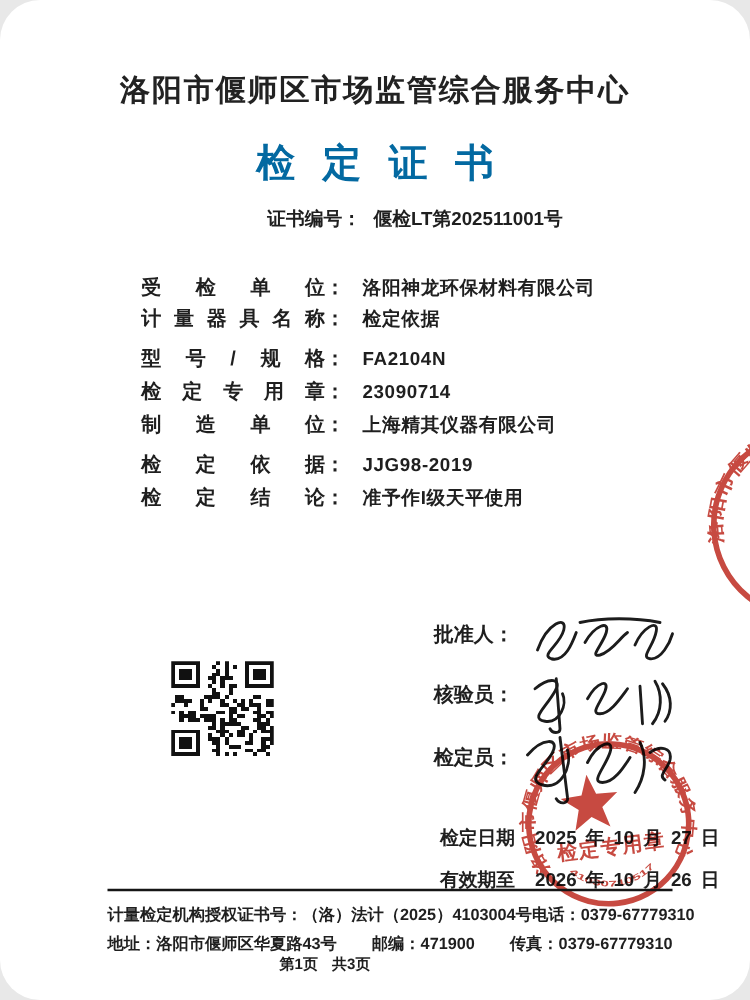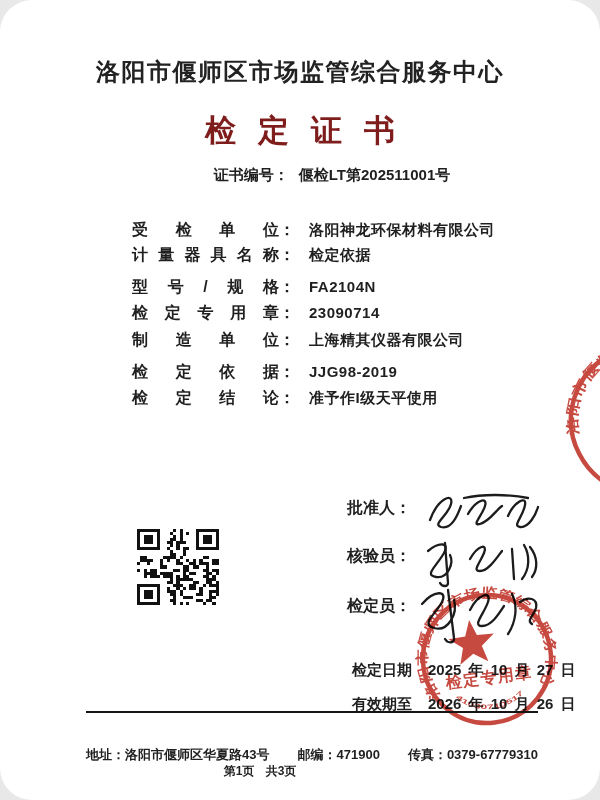--- a/index.html
+++ b/index.html
@@ -9,30 +9,30 @@
     font-family:"Liberation Sans","DejaVu Sans",sans-serif;
     color:#1f1f1f;
     border-radius:32px;
   }
   .org-title{
     position:absolute;top:56px;left:0;width:600px;text-align:center;
     font-size:24px;font-weight:bold;letter-spacing:1.5px;color:#222;
   }
   .doc-title{
     position:absolute;top:110px;left:0;width:600px;text-align:center;
-    font-size:31px;font-weight:bold;letter-spacing:22px;text-indent:22px;color:#7f1d1d;
+    font-size:31px;font-weight:bold;letter-spacing:22px;text-indent:22px;color:#0369a1;
   }
   .cert-line{
     position:absolute;top:166px;left:0;width:600px;text-align:center;
     font-size:15px;font-weight:bold;margin-left:32px;
   }
   .cert-line .val{margin-left:10px;}
   .fields{position:absolute;left:113px;top:0;width:440px;}
   .frow{position:absolute;left:0;font-size:16px;font-weight:bold;white-space:nowrap;}
-  .frow .fl{display:inline-block;width:147px;text-align:justify;text-align-last:justify;vertical-align:bottom;margin-left:19px;}
+  .frow .fl{display:inline-block;width:147px;text-align:justify;text-align-last:justify;vertical-align:bottom;}
   .frow .fc{display:inline-block;}
   .frow .fv{display:inline-block;margin-left:14px;font-size:15px;letter-spacing:.5px;}
   .sig-label{position:absolute;left:347px;font-size:16px;font-weight:bold;}
   .sig-svg{position:absolute;}
   .sig-svg path{stroke:#1c1c1c;stroke-width:2.3;fill:none;stroke-linecap:round;stroke-linejoin:round;}
   .qr{position:absolute;left:137px;top:529px;width:82px;height:76px;}
   .drow{position:absolute;left:352px;font-size:15px;font-weight:bold;white-space:nowrap;}
   .drow .dl{display:inline-block;width:62px;font-family:Liberation Mono, monospace;}
   .drow .dv{display:inline-block;margin-left:14px;word-spacing:3px;}
   .rule{position:absolute;left:86px;top:711px;width:452px;height:2px;background:#151515;}
@@ -326,20 +326,24 @@
         <path id="arcTop2" d="M 23.3 116.2 A 68 68 0 1 1 140.7 116.2" fill="none"></path>
       </defs>
       <text font-size="14" font-weight="bold" fill="#c23a30">
         <textPath href="#arcTop2" startOffset="0" textLength="290" lengthAdjust="spacingAndGlyphs">洛阳市偃师区市场监管综合服务中心</textPath>
       </text>
     </g>
   </svg>
 
   <div class="rule"></div>
 
+  <div class="foot1">
+    <span>计量检定机构授权证书号：（洛）法计（2025）4103004号</span>
+    <span>电话：0379-67779310</span>
+  </div>
   <div class="foot2">
     <span>地址：洛阳市偃师区华夏路43号</span>
     <span>邮编：471900</span>
     <span>传真：0379-67779310</span>
   </div>
 
   <div class="page-info">第1页 共3页</div>
 
 </div>
 

